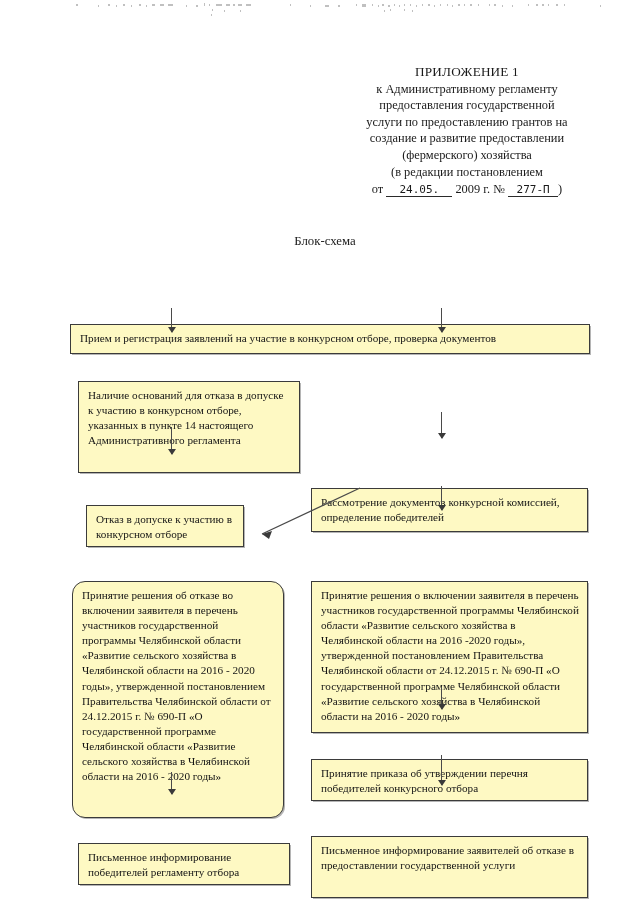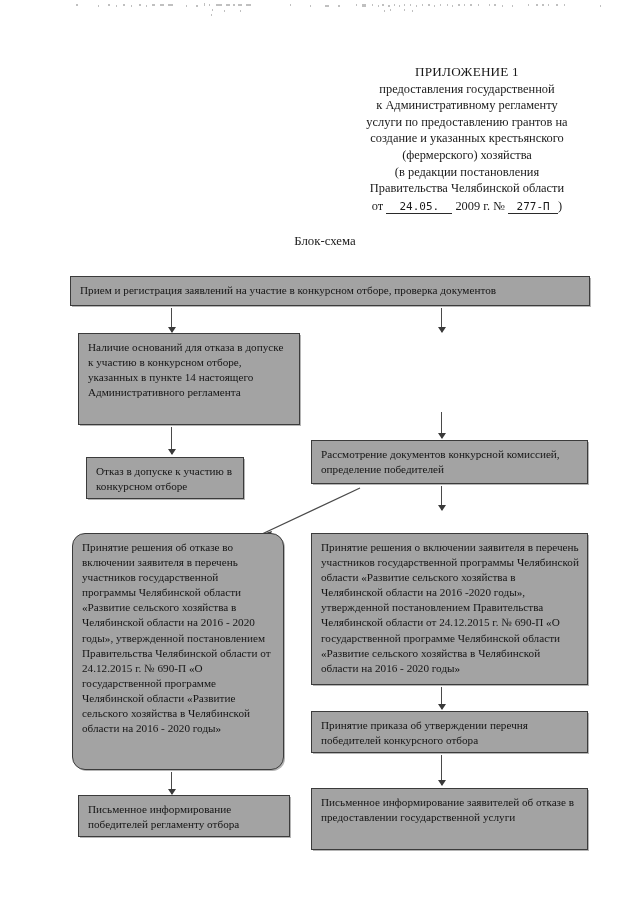--- a/index.html
+++ b/index.html
@@ -75,26 +75,27 @@
     line-height: 18px;
     font-family: Liberation Serif, serif;
   }
   #doc-title .t-line { display: block; }
 
   
   .node {
     position: absolute;
     box-sizing: border-box;
     border: 1px solid #3b3b3b;
-    background: #a3a3a3;
+    background: #fef9c3;
     font-size: 11.2px;
     line-height: 15.1px;
     padding: 6px 8px 7px 9px;
     color: #151515;
     box-shadow: 1.5px 1.5px 0 -0.5px rgba(90,90,90,.45);
+    margin-top: 48px;
   }
   .node p { margin: 0; }
 
   
   .arrow-v {
     position: absolute;
     width: 9px;
   }
   .arrow-v .stem {
     position: absolute;
@@ -193,27 +194,26 @@
       <rect x="600" y="5" width="1" height="2"></rect>
       <rect x="384" y="10" width="1" height="2"></rect>
       <rect x="390" y="9" width="1" height="2"></rect>
       <rect x="404" y="9" width="1" height="2"></rect>
       <rect x="412" y="10" width="1" height="2"></rect>
     </g>
   </svg>
 
   <div id="header-block">
     <div class="h-title">ПРИЛОЖЕНИЕ 1</div>
+    <span class="h-line">к Административному регламенту</span>
     <span class="h-line">предоставления государственной</span>
-    <span class="h-line">к Административному регламенту</span>
     <span class="h-line">услуги по предоставлению грантов на</span>
-    <span class="h-line">создание и указанных крестьянского</span>
+    <span class="h-line">создание и развитие предоставлении</span>
     <span class="h-line">(фермерского) хозяйства</span>
-    <span class="h-line">(в редакции постановления</span>
-    <span class="h-line">Правительства Челябинской области</span>
+    <span class="h-line">(в редакции постановлением</span>
     <div class="date-row">
       <span>от</span>
       <span class="blank-fill">24.05.</span>
       <span>2009 г. №</span>
       <span class="blank-fill short">277-П</span><span>)</span>
     </div>
   </div>
 
   <div id="doc-title">
     <span class="t-line">Блок-схема</span>

